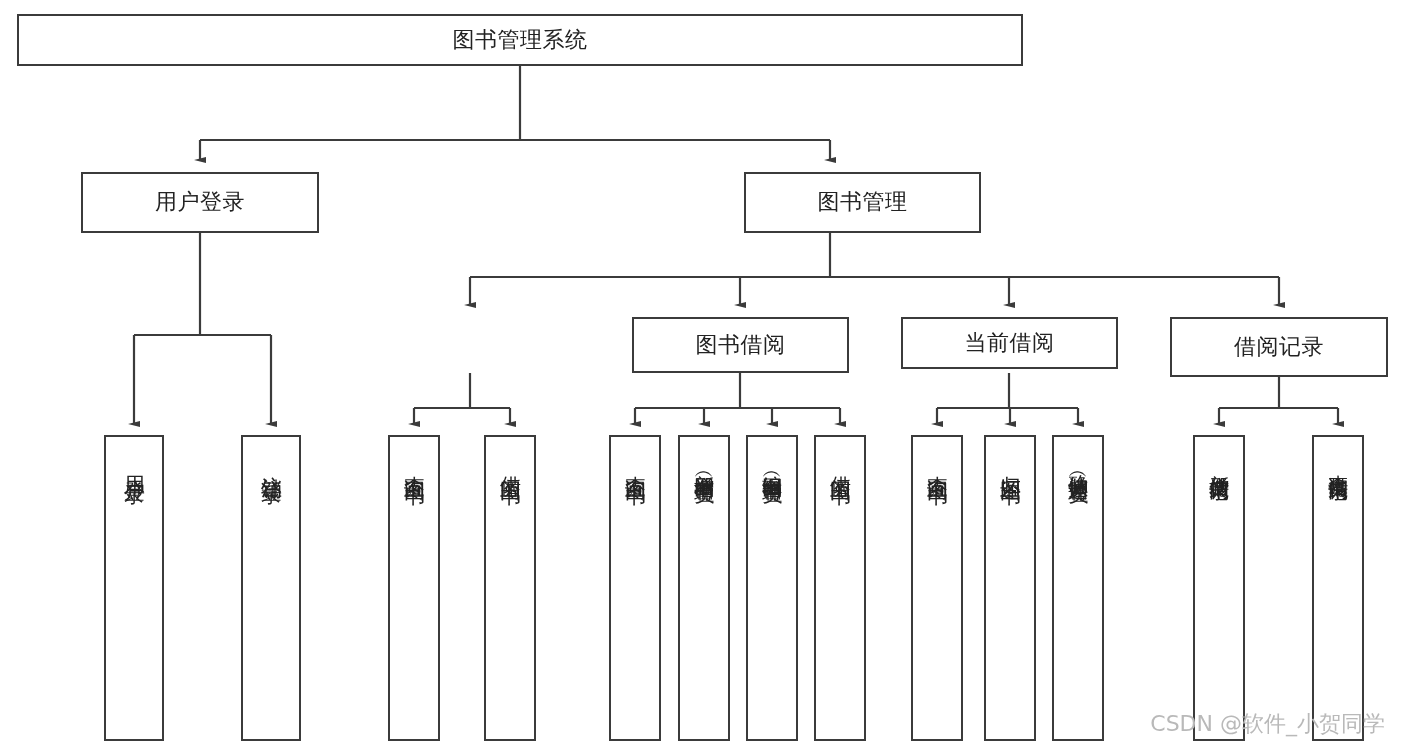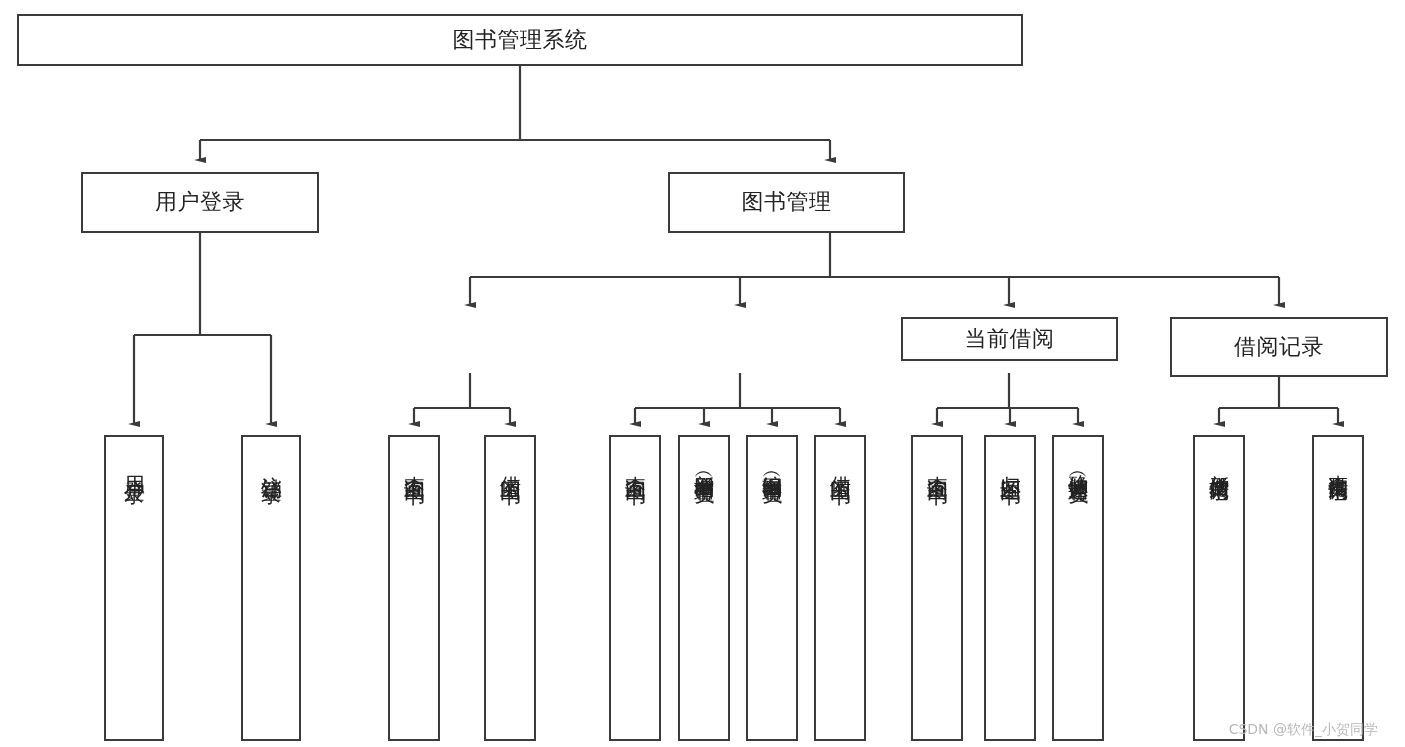--- a/index.html
+++ b/index.html
@@ -55,23 +55,23 @@
     font-size: 21px;
     letter-spacing: 3px;
     white-space: nowrap;
   }
   .node.v.tall .lbl {
     font-size: 20px;
     letter-spacing: 1.5px;
   }
   .watermark {
     position: absolute;
-    right: 27px;
+    right: 20px;
     bottom: 8px;
-    font-size: 14px;
+    font-size: 22px;
     color: #b9b9b9;
     z-index: 5;
     white-space: nowrap;
     font-family: "DejaVu Sans", "Liberation Sans", sans-serif;
   }
 </style>
 </head>
 <body>
 
 <div id="canvas">
@@ -126,25 +126,28 @@
     </g>
   </svg>
 
   <div class="node h" style="left:17px; top:14px; width:1006px; height:52px;">
     <span class="lbl">图书管理系统</span>
   </div>
 
   <div class="node h" style="left:81px; top:172px; width:238px; height:61px;">
     <span class="lbl">用户登录</span>
   </div>
-  <div class="node h" style="left:668px; top:172px; width:237px; height:61px;">
+  <div class="node h" style="left:744px; top:172px; width:237px; height:61px;">
     <span class="lbl">图书管理</span>
   </div>
 
-  <div class="node h" style="left:901px; top:317px; width:217px; height:44px;">
+  <div class="node h" style="left:632px; top:317px; width:217px; height:56px;">
+    <span class="lbl">图书借阅</span>
+  </div>
+  <div class="node h" style="left:901px; top:317px; width:217px; height:52px;">
     <span class="lbl">当前借阅</span>
   </div>
   <div class="node h" style="left:1170px; top:317px; width:218px; height:60px;">
     <span class="lbl">借阅记录</span>
   </div>
 
   <div class="node v" style="left:104px; top:435px; width:60px; height:306px;">
     <span class="lbl">用户登录</span>
   </div>
   <div class="node v" style="left:241px; top:435px; width:60px; height:306px;">

